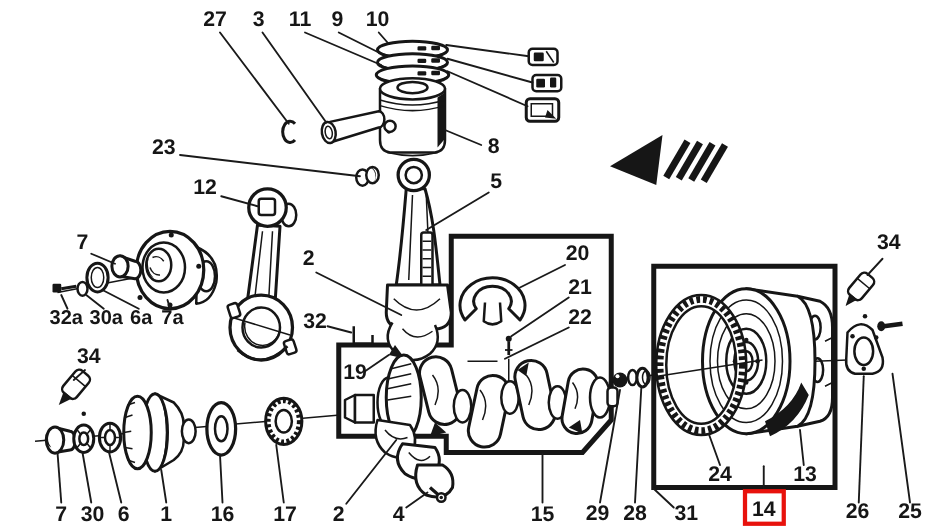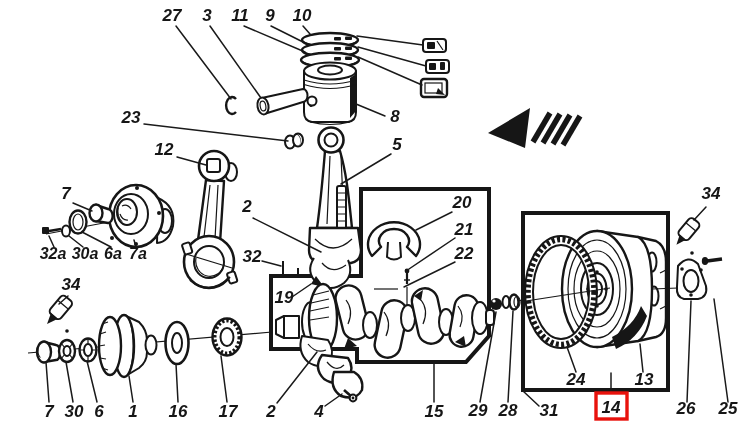--- a/index.html
+++ b/index.html
@@ -1,16 +1,16 @@
 <!DOCTYPE html>
 <html><head>
 <meta charset="utf-8">
 <style>
   html,body{margin:0;padding:0;background:#ffffff;}
-  #stage{position:relative;width:750px;height:422px;background:#ffffff;overflow:hidden;font-style:italic;}
+  #stage{position:relative;width:750px;height:422px;background:#ffffff;overflow:hidden;}
   svg{display:block;}
   .lbl{font-family:"Liberation Sans",sans-serif;font-weight:700;font-size:17px;fill:#161616;text-anchor:middle;}
   .lbl-sm{font-size:16px;}
   .ld{stroke:#1a1a1a;stroke-width:1.5;fill:none;stroke-linecap:round;}
   .o2{stroke:#161616;stroke-width:2;fill:#ffffff;stroke-linejoin:round;}
   .o24{stroke-width:2.4;}
   .o26{stroke-width:2.6;}
   .thin{stroke:#161616;stroke-width:1.2;fill:none;}
   .nf{fill:none;}
   .blk{fill:#161616;stroke:none;}

